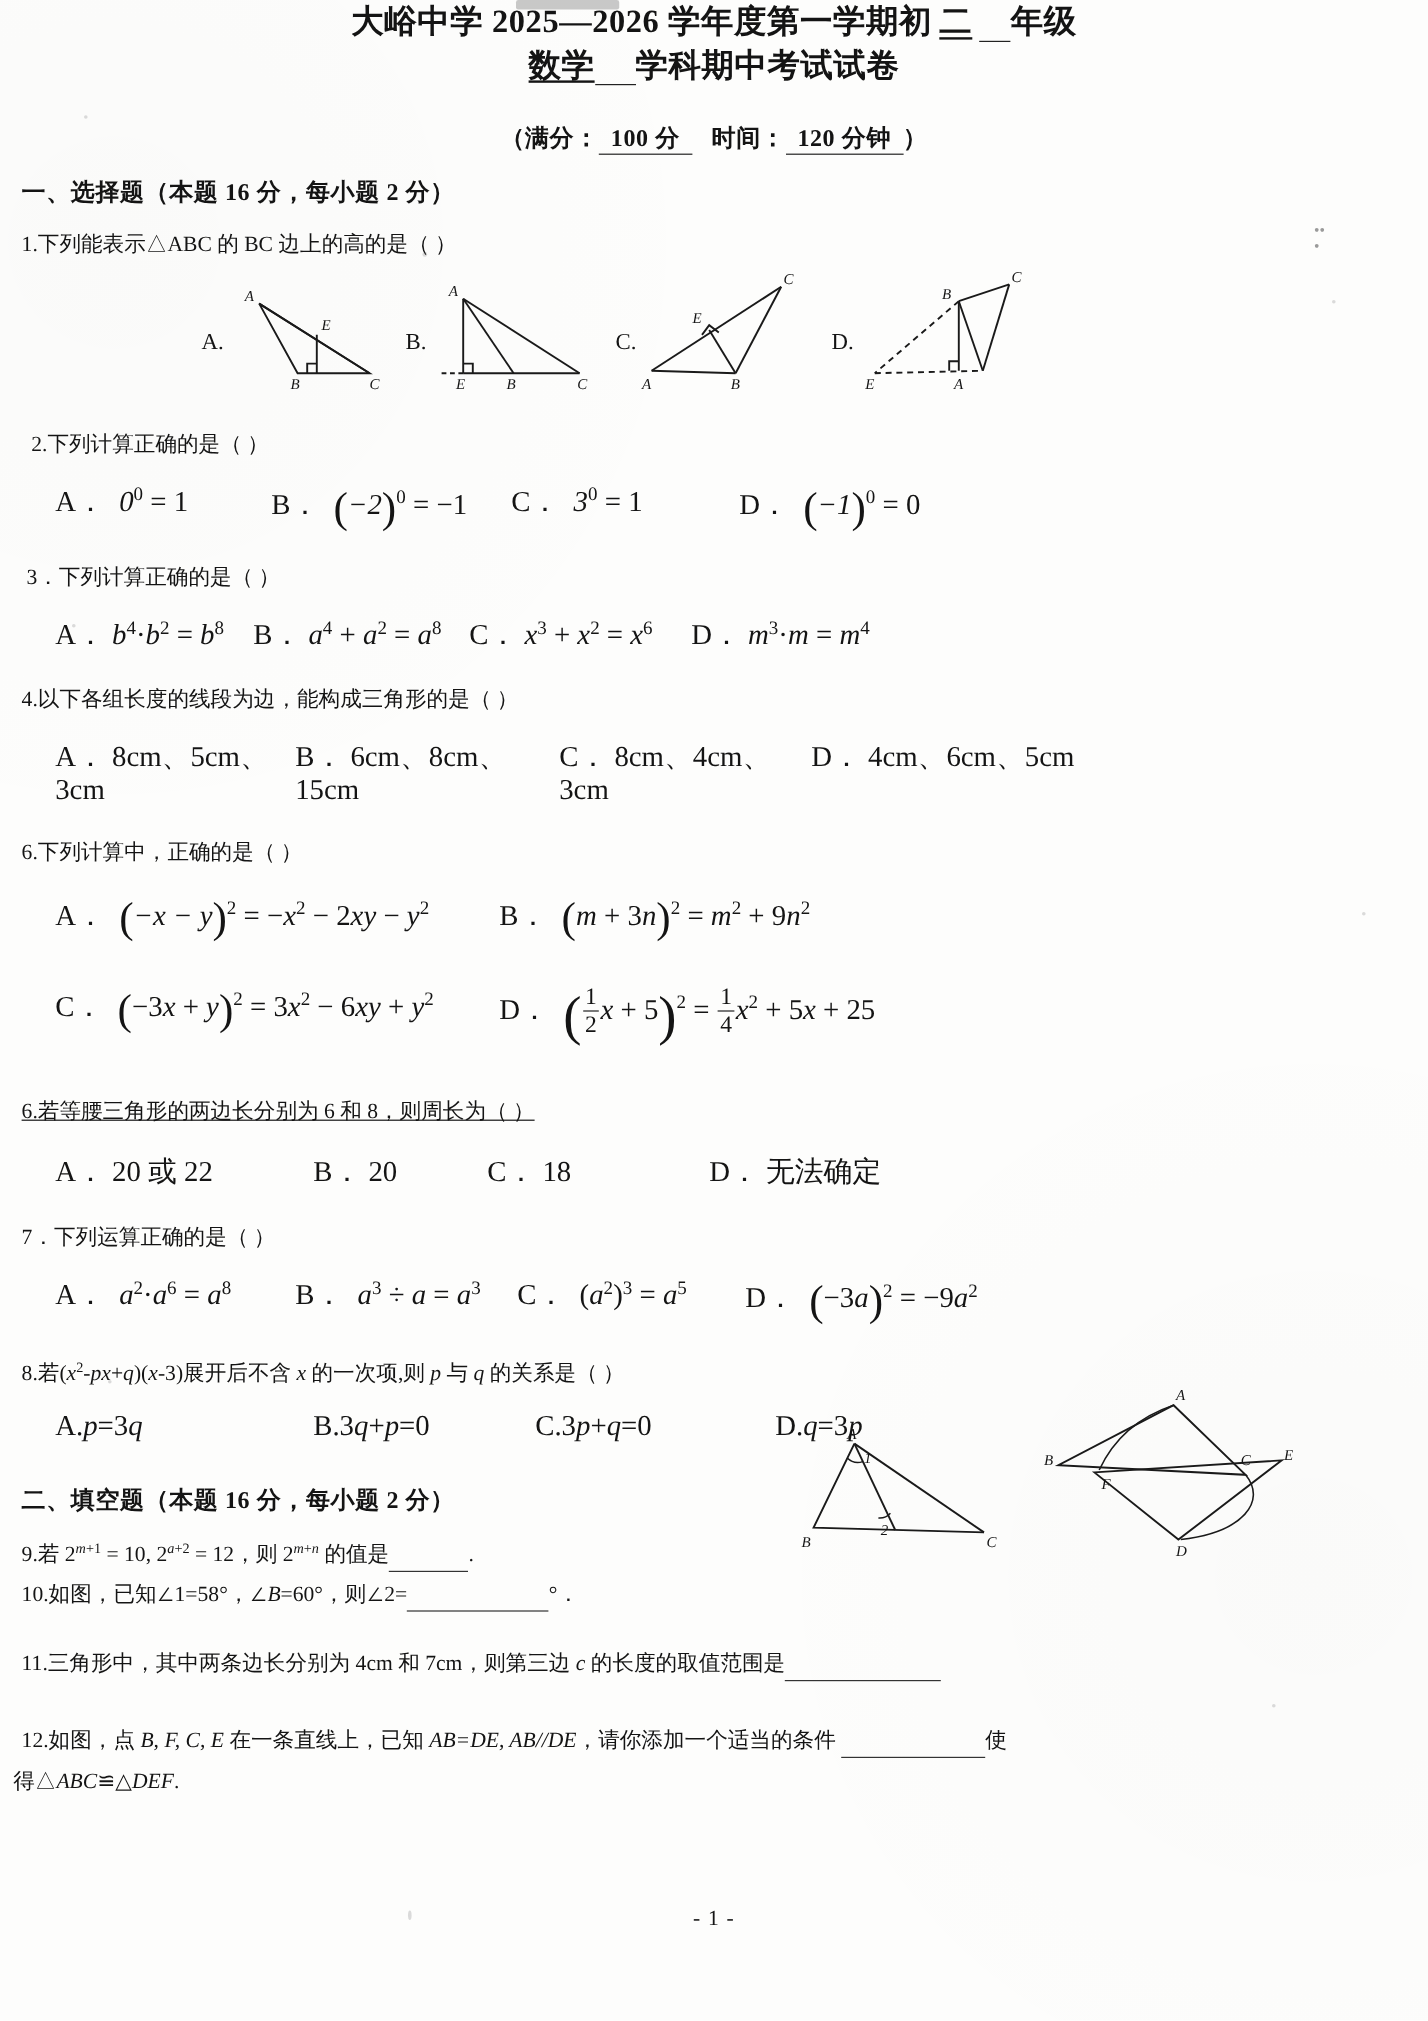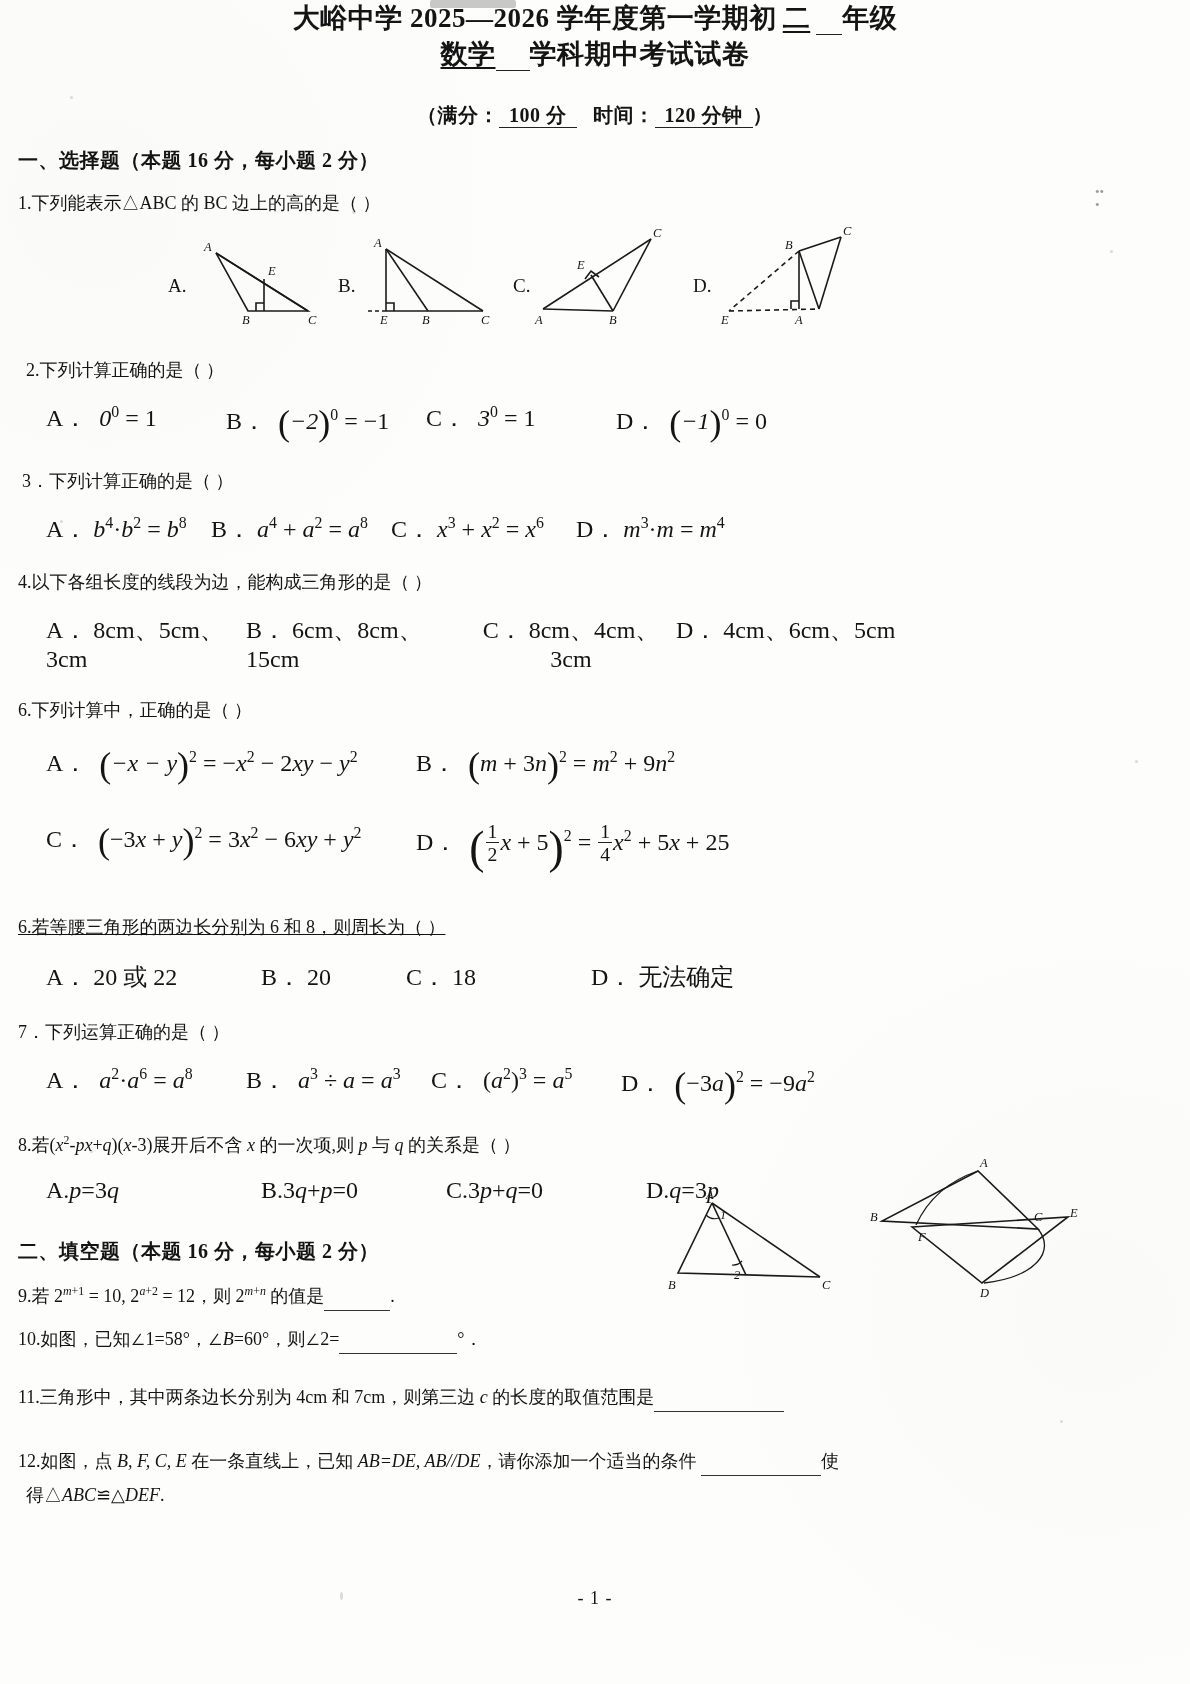--- a/index.html
+++ b/index.html
@@ -230,21 +230,21 @@
     </div>
 
     <div class="q" style="margin-left:18px;margin-top:24px;">4.以下各组长度的线段为边，能构成三角形的是（   ）</div>
     <div class="opts" style="margin-top:18px;">
       <div style="width:200px;">
         <span>A．</span>&nbsp;<span>8cm、5cm、3cm</span>
       </div>
       <div style="width:220px;">
         <span>B．</span>&nbsp;<span>6cm、8cm、15cm</span>
       </div>
-      <div style="width:210px;text-align:center;">
+      <div style="width:210px;">
         <span>C．</span>&nbsp;<span>8cm、4cm、3cm</span>
       </div>
       <div>
         <span>D．</span>&nbsp;<span>4cm、6cm、5cm</span>
       </div>
     </div>
 
     <div class="q" style="margin-left:18px;margin-top:24px;">6.下列计算中，正确的是（  ）</div>
     <div class="opts" style="margin-top:20px;">
       <div style="width:370px;">
@@ -312,32 +312,32 @@
         <span>D.</span><i class="m">q</i>=3<i class="m">p</i>
       </div>
     </div>
 
     <div class="sechead" style="margin-top:34px;">二、填空题（本题 16 分，每小题 2 分）</div>
 
     <div class="q" style="margin-left:18px;margin-top:18px;width:560px;">
       9.若 2<sup><i class="m">m</i>+1</sup> = 10, 2<sup><i class="m">a</i>+2</sup> = 12，则 2<sup><i class="m">m</i>+<i class="m">n</i></sup> 的值是<span class="fillline" style="width:66px;">&nbsp;</span>.
     </div>
 
-    <div class="q" style="margin-left:18px;margin-top:15px;width:620px;">
+    <div class="q" style="margin-left:18px;margin-top:5px;width:620px;">
       10.如图，已知∠1=58°，∠<i class="m">B</i>=60°，则∠2=<span class="fillline" style="width:118px;">&nbsp;</span>°．
     </div>
 
     <div class="q" style="margin-left:18px;margin-top:30px;width:1040px;">
       11.三角形中，其中两条边长分别为 4cm 和 7cm，则第三边 <i class="m">c</i> 的长度的取值范围是<span class="fillline" style="width:130px;">&nbsp;</span>
     </div>
 
     <div class="q" style="margin-left:18px;margin-top:36px;width:1060px;">
       12.如图，点 <i class="m">B, F, C, E</i> 在一条直线上，已知 <i class="m">AB=DE, AB//DE</i>，请你添加一个适当的条件 <span class="fillline" style="width:120px;">&nbsp;</span>使
     </div>
-    <div class="q" style="margin-left:26px;margin-top:6px;">
+    <div class="q" style="margin-left:11px;margin-top:6px;">
       得△<i class="m">ABC</i>≌△<i class="m">DEF</i>.
     </div>
 
     <div class="rightfig" style="left:660px;top:1185px;">
       <svg width="190" height="115" viewBox="0 0 190 115">
         <g stroke="#1a1a1a" stroke-width="1.6" fill="none">
           <path d="M52,18 L18,88 L160,92"></path>
           <path d="M52,18 L160,92"></path>
           <path d="M52,18 L86,90"></path>
           <path d="M46,30 a13,13 0 0 0 13,3" stroke-width="1.2"></path>

